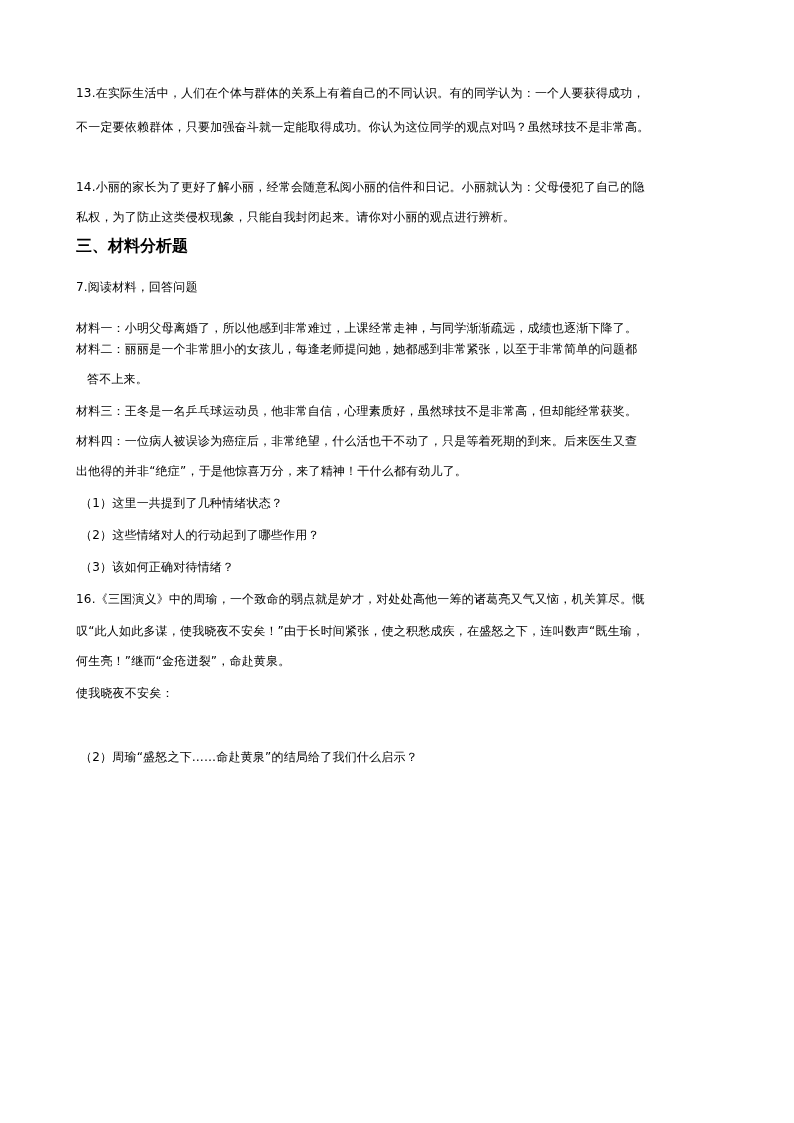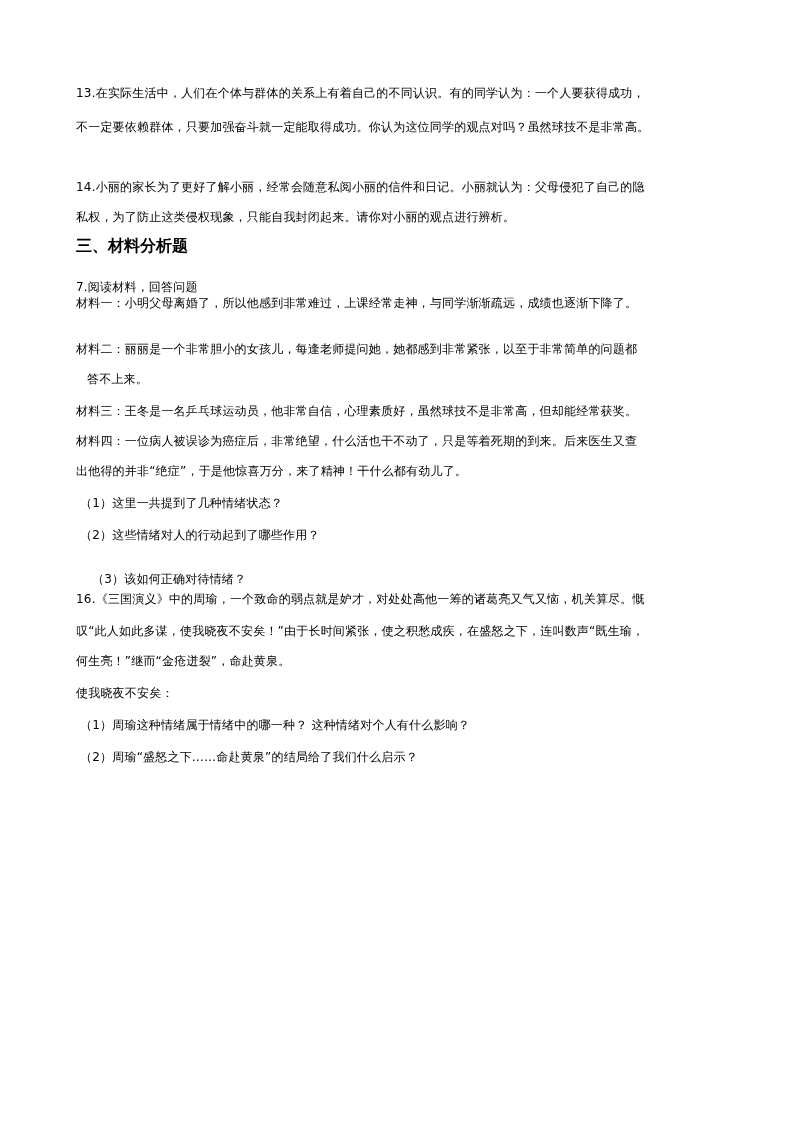--- a/index.html
+++ b/index.html
@@ -49,30 +49,29 @@
 
   <div class="line" style="top:84px;">13.在实际生活中，人们在个体与群体的关系上有着自己的不同认识。有的同学认为：一个人要获得成功，</div>
   <div class="line" style="top:118px;">不一定要依赖群体，只要加强奋斗就一定能取得成功。你认为这位同学的观点对吗？虽然球技不是非常高。</div>
 
   <div class="line" style="top:178px;">14.小丽的家长为了更好了解小丽，经常会随意私阅小丽的信件和日记。小丽就认为：父母侵犯了自己的隐</div>
   <div class="line" style="top:208px;">私权，为了防止这类侵权现象，只能自我封闭起来。请你对小丽的观点进行辨析。</div>
 
   <div class="heading" style="top:236px;">三、材料分析题</div>
 
   <div class="line" style="top:278px;">7.阅读材料，回答问题</div>
-  <div class="line" style="top:294px;">材料一：小明父母离婚了，所以他感到非常难过，上课经常走神，与同学渐渐疏远，成绩也逐渐下降了。</div>
+  <div class="line" style="top:319px;">材料一：小明父母离婚了，所以他感到非常难过，上课经常走神，与同学渐渐疏远，成绩也逐渐下降了。</div>
   <div class="line" style="top:340px;">材料二：丽丽是一个非常胆小的女孩儿，每逢老师提问她，她都感到非常紧张，以至于非常简单的问题都</div>
   <div class="line" style="top:370px;margin-left:11px;">答不上来。</div>
   <div class="line" style="top:402px;">材料三：王冬是一名乒乓球运动员，他非常自信，心理素质好，虽然球技不是非常高，但却能经常获奖。</div>
   <div class="line" style="top:432px;">材料四：一位病人被误诊为癌症后，非常绝望，什么活也干不动了，只是等着死期的到来。后来医生又查</div>
   <div class="line" style="top:462px;">出他得的并非“绝症”，于是他惊喜万分，来了精神！干什么都有劲儿了。</div>
   <div class="line sub" style="top:494px;">（1）这里一共提到了几种情绪状态？</div>
   <div class="line sub" style="top:526px;">（2）这些情绪对人的行动起到了哪些作用？</div>
-  <div class="line sub" style="top:570px;margin-left:12px;">（3）该如何正确对待情绪？</div>
+  <div class="line sub" style="top:558px;">（3）该如何正确对待情绪？</div>
 
   <div class="line" style="top:590px;">16.《三国演义》中的周瑜，一个致命的弱点就是妒才，对处处高他一筹的诸葛亮又气又恼，机关算尽。慨</div>
   <div class="line" style="top:652px;">何生亮！”继而“金疮迸裂”，命赴黄泉。</div>
   <div class="line" style="top:622px;">叹“此人如此多谋，使我晓夜不安矣！”由于长时间紧张，使之积愁成疾，在盛怒之下，连叫数声“既生瑜，</div>
   <div class="line" style="top:684px;">使我晓夜不安矣：</div>
-  <div class="line sub" style="top:716px;">（1）周瑜这种情绪属于情绪中的哪一种？ 这种情绪对个人有什么影响？</div>
   <div class="line sub" style="top:748px;">（2）周瑜“盛怒之下……命赴黄泉”的结局给了我们什么启示？</div>
 
 </div>
 
 </body></html>

